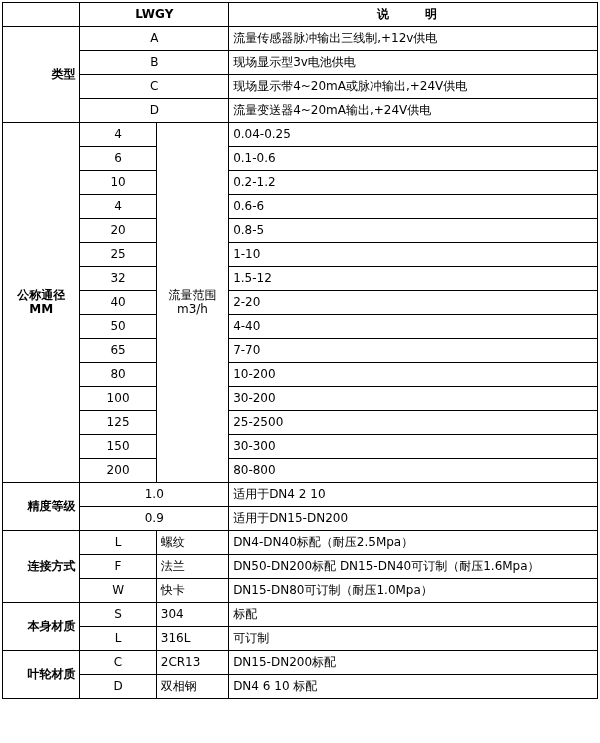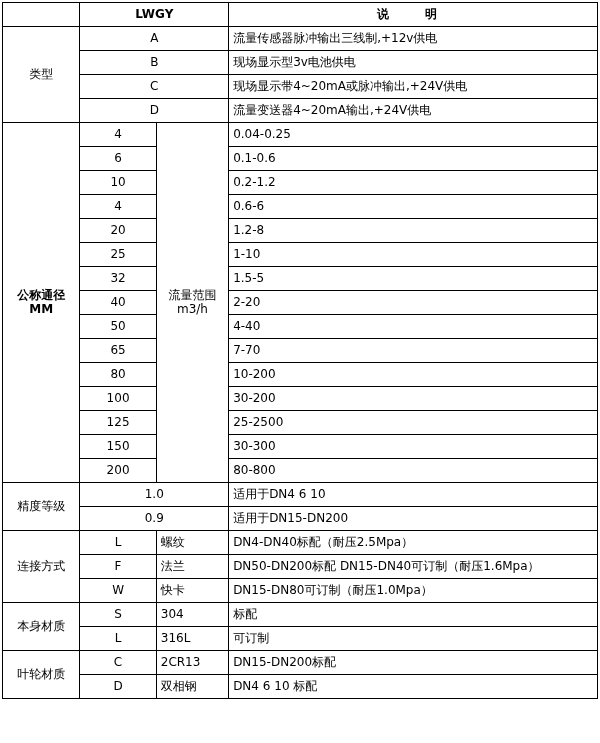--- a/index.html
+++ b/index.html
@@ -31,22 +31,22 @@
     box-sizing: border-box;
   }
   .col-a { width: 77px; }
   .col-b { width: 76px; }
   .col-c { width: 72px; }
   .col-d { width: 367px; }
 
   .c-center { text-align: center; }
   .c-left   { text-align: left; padding-left: 6px; }
   .cat-label {
-    text-align: center;
-    font-weight: normal;
+    text-align: right;
+    font-weight: bold;
     font-size: 12.5px;
   }
   .hdr {
     text-align: center;
     font-weight: bold;
     font-size: 13px;
   }
   .hdr-wide {
     text-align: center;
     font-weight: bold;
@@ -123,29 +123,29 @@
     <tr>
       <td class="c-center">10</td>
       <td class="c-left desc">0.2-1.2</td>
     </tr>
     <tr>
       <td class="c-center">4</td>
       <td class="c-left desc">0.6-6</td>
     </tr>
     <tr>
       <td class="c-center">20</td>
-      <td class="c-left desc">1.2-8</td>
+      <td class="c-left desc">0.8-5</td>
     </tr>
     <tr>
       <td class="c-center">25</td>
       <td class="c-left desc">1-10</td>
     </tr>
     <tr>
       <td class="c-center">32</td>
-      <td class="c-left desc">1.5-5</td>
+      <td class="c-left desc">1.5-12</td>
     </tr>
     <tr>
       <td class="c-center">40</td>
       <td class="c-left desc">2-20</td>
     </tr>
     <tr>
       <td class="c-center">50</td>
       <td class="c-left desc">4-40</td>
     </tr>
     <tr>
@@ -169,21 +169,21 @@
       <td class="c-left desc">30-300</td>
     </tr>
     <tr>
       <td class="c-center">200</td>
       <td class="c-left desc">80-800</td>
     </tr>
 
     <tr>
       <td rowspan="2" class="cat-label">精度等级</td>
       <td colspan="2" class="c-center">1.0</td>
-      <td class="c-left desc">适用于DN4  6  10</td>
+      <td class="c-left desc">适用于DN4  2  10</td>
     </tr>
     <tr>
       <td colspan="2" class="c-center">0.9</td>
       <td class="c-left desc">适用于DN15-DN200</td>
     </tr>
 
     <tr>
       <td rowspan="3" class="cat-label">连接方式</td>
       <td class="c-center">L</td>
       <td class="c-left">螺纹</td>

